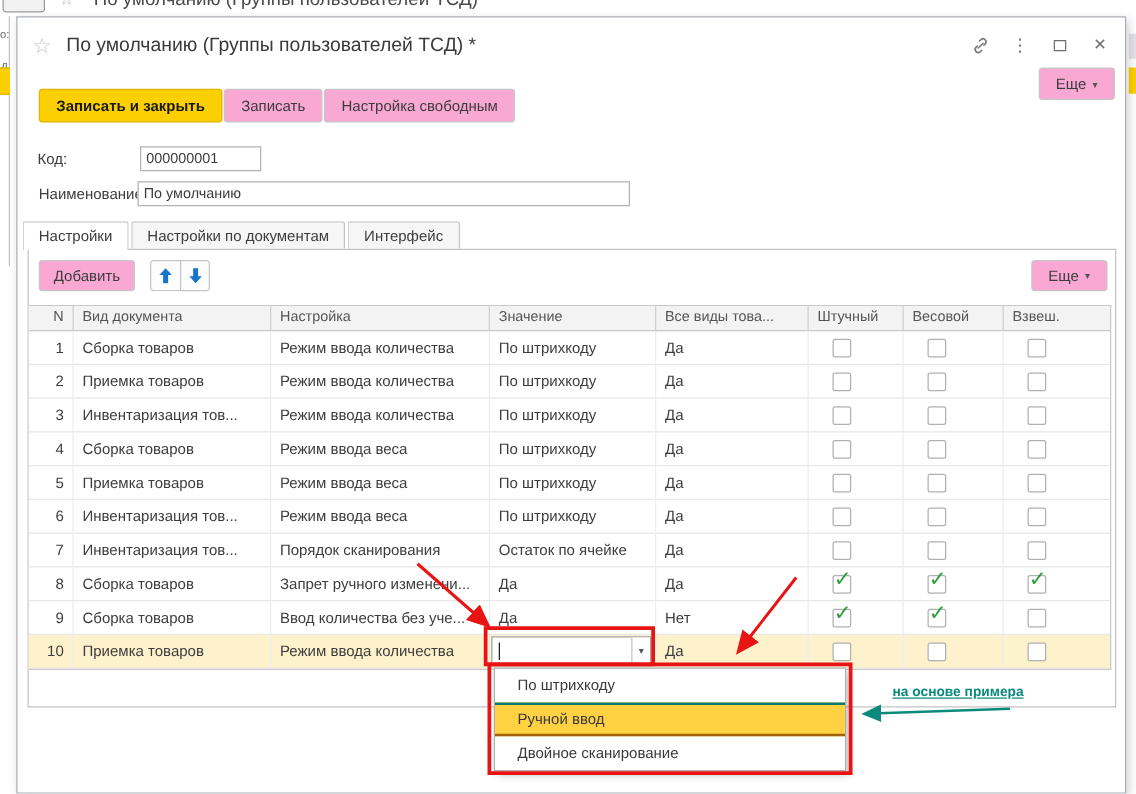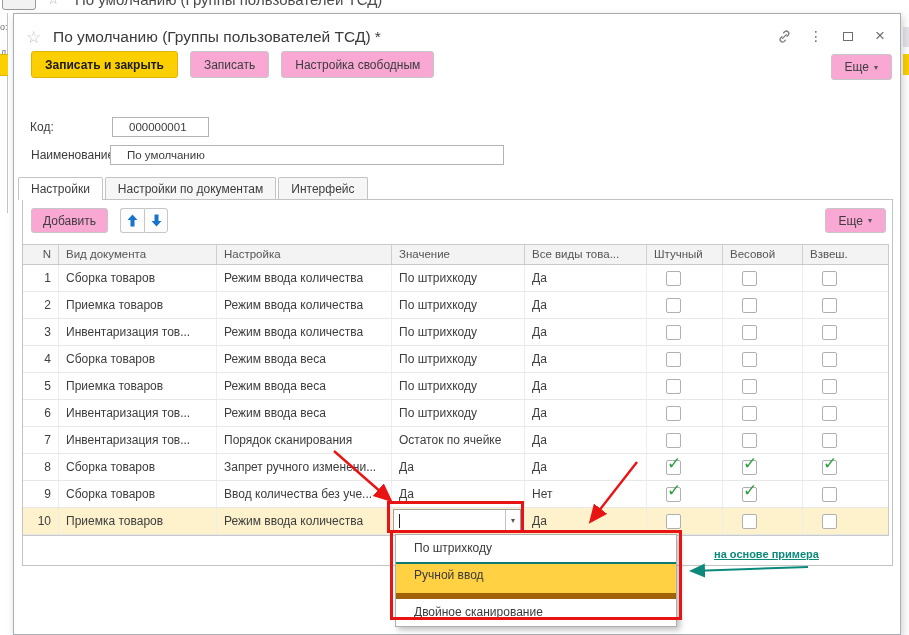--- a/index.html
+++ b/index.html
@@ -22,30 +22,30 @@
   
   #dialog { position:absolute; left:13px; top:13px; width:888px; height:622px; background:#fff; border:1px solid #a9aeb4; box-shadow:2px 3px 8px rgba(0,0,0,.18); }
   .title-star { position:absolute; left:12px; top:13px; font-size:17px; color:#c2c2c2; }
   .title-text { position:absolute; left:39px; top:14px; font-size:15.5px; color:#3a3a3a; white-space:nowrap; }
   .win-icons { position:absolute; right:12px; top:14px; display:flex; align-items:center; gap:16px; color:#6f6f6f; }
   .win-icons .wi { display:inline-flex; align-items:center; justify-content:center; width:16px; height:16px; cursor:default; }
   .wi-dots { font-size:14px; letter-spacing:0; }
   .wi-max { width:10px; height:9px; border:1.4px solid #6f6f6f; }
   .wi-close { font-size:17px; line-height:10px; }
 
-  .cmd-row { position:absolute; left:17px; top:37px; display:flex; gap:12px; }
+  .cmd-row { position:absolute; left:17px; top:57px; display:flex; gap:1px; }
   .btn { display:inline-flex; align-items:center; justify-content:center; height:27px; padding:0 13px; background:#f9a8d4; border:1px solid #c6c6c6; border-radius:3px; font-size:12px; color:#3c3c3c; white-space:nowrap; }
   .btn.primary { background:#fcd000; border-color:#e0b400; font-weight:bold; color:#1a1a1a; }
   .btn-more-top { position:absolute; right:8px; top:40px; height:26px; }
   .more-arrow { font-size:8px; margin-left:5px; color:#555; }
 
   .users-link { position:absolute; left:17px; top:86px; font-size:11.5px; color:#1b7e1b; text-decoration:underline; white-space:nowrap; }
 
   .field-label { position:absolute; font-size:12px; color:#3c3c3c; }
-  .field-input { position:absolute; height:20px; border:1px solid #b3b3b3; background:#fff; font-size:11.5px; color:#3c3c3c; padding:0 16px; font-family:"Liberation Sans",sans-serif; }
+  .field-input { position:absolute; height:20px; border:1px solid #b3b3b3; background:#fff; font-size:11.5px; color:#3c3c3c; padding:0 4px; font-family:"Liberation Sans",sans-serif; }
   #code-label { left:16px; top:106px; }
   #code-input { left:98px; top:103px; width:97px; }
   #name-label { left:17px; top:134px; }
   #name-input { left:96px; top:131px; width:394px; }
 
   .tabs { position:absolute; left:4px; top:163px; display:flex; gap:2px; }
   .tab { height:22px; padding:0 12px; display:flex; align-items:center; background:#f6f6f6; border:1px solid #c3c3c3; border-bottom:none; border-radius:2px 2px 0 0; font-size:12px; color:#3c3c3c; }
   .tab.active { background:#fff; height:23px; position:relative; z-index:6; font-weight:normal; }
 
   .panel { position:absolute; left:8px; top:185px; width:871px; height:367px; background:#fff; border:1px solid #c3c3c3; }
@@ -73,21 +73,21 @@
 
   
   .vcell.editing { padding:0; display:flex; align-items:center; }
   .combo { display:flex; width:128px; height:24px; margin-left:1px; background:#fff; border:1px solid #9f9f9f; }
   .combo .caret { width:1px; height:14px; background:#222; margin:4px 0 0 5px; }
   .combo .combo-btn { margin-left:auto; width:15px; border-left:1px solid #c4c4c4; display:flex; align-items:center; justify-content:center; font-size:8px; color:#555; background:#fff; }
 
   
   #dropdown { position:absolute; left:395px; top:534px; width:282px; background:#fff; border:1px solid #aeaeae; box-shadow:3px 3px 6px rgba(0,0,0,.25); z-index:30; }
   .dd-item { height:27px; line-height:26px; padding-left:18px; font-size:12px; color:#3a3a3a; white-space:nowrap; }
-  .dd-item.hl { background:#ffd143; border-top:2px solid #0d7a6e; border-bottom:6px solid #a16207; height:37px; line-height:22px; }
+  .dd-item.hl { background:#ffd143; border-top:2px solid #0d7a6e; border-bottom:2px solid #a16207; height:27px; line-height:22px; }
 
   
   .red-box { position:absolute; border:3px solid #e81313; z-index:40; }
   #red-box-combo { left:387px; top:501px; width:137px; height:32px; }
   #red-box-dd { left:390px; top:530px; width:292px; height:90px; }
   #teal-note { position:absolute; left:714px; top:548px; font-size:11px; font-weight:bold; color:#0b8a7c; text-decoration:underline; z-index:50; white-space:nowrap; }
   #overlay-svg { position:absolute; left:0; top:0; z-index:45; pointer-events:none; }
 </style>
 </head>
 <body>

